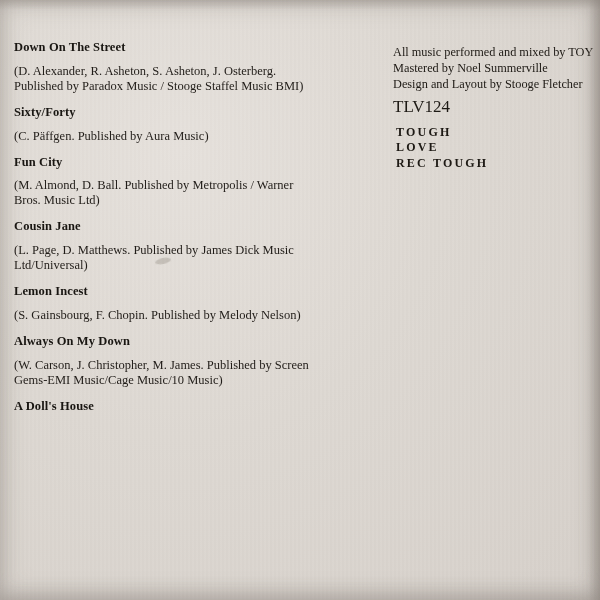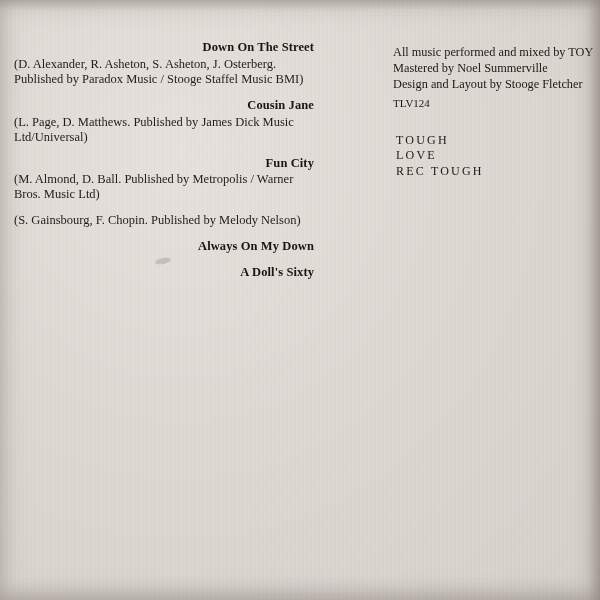--- a/index.html
+++ b/index.html
@@ -80,53 +80,53 @@
   }
   .track {
     margin-bottom: 11px;
   }
   .track-title {
     font-weight: bold;
     font-size: 12.5px;
     color: #191612;
     letter-spacing: 0.1px;
     line-height: 1.18;
-    text-align: right;
   }
   .track-credit {
     font-size: 12.5px;
     color: #201c18;
     line-height: 1.2;
-    margin-top: 2px;
+    margin-top: 9px;
   }
 
   
   .prod {
     position: absolute;
     left: 393px;
     top: 44px;
     width: 200px;
   }
   .prod-line {
     font-size: 12.3px;
     color: #1d1914;
     line-height: 1.32;
     white-space: nowrap;
   }
   .catalog {
     position: absolute;
     left: 393px;
     top: 97px;
-    font-size: 11px;
+    font-size: 17px;
     color: #1d1914;
   }
   .label-block {
     position: absolute;
     left: 396px;
-    top: 133px;
+    top: 125px;
+    font-weight: bold;
   }
   .label-line {
     font-size: 12px;
     color: #1d1914;
     letter-spacing: 2.2px;
     line-height: 1.28;
   }
 
   .smudge {
     position: absolute;
@@ -152,41 +152,47 @@
     <div class="tracks">
 
       <div class="track">
         <div class="track-title">Down On The Street</div>
         <div class="track-credit">(D. Alexander, R. Asheton, S. Asheton, J. Osterberg. Published by Paradox Music / Stooge Staffel Music BMI)</div>
       </div>
 
       <div class="track">
       </div>
 
+      <div class="track">
+        <div class="track-title">Sixty/Forty</div>
+        <div class="track-credit">(C. Päffgen. Published by Aura Music)</div>
+      </div>
+
+      <div class="track">
+        <div class="track-title">Fun City</div>
+        <div class="track-credit">(M. Almond, D. Ball. Published by Metropolis / Warner Bros. Music Ltd)</div>
+      </div>
 
       <div class="track">
         <div class="track-title">Cousin Jane</div>
         <div class="track-credit">(L. Page, D. Matthews. Published by James Dick Music Ltd/Universal)</div>
       </div>
 
       <div class="track">
-        <div class="track-title">Fun City</div>
-        <div class="track-credit">(M. Almond, D. Ball. Published by Metropolis / Warner Bros. Music Ltd)</div>
-      </div>
-
-      <div class="track">
+        <div class="track-title">Lemon Incest</div>
         <div class="track-credit">(S. Gainsbourg, F. Chopin. Published by Melody Nelson)</div>
       </div>
 
       <div class="track">
         <div class="track-title">Always On My Down</div>
-      </div>
-
-      <div class="track">
-        <div class="track-title">A Doll's Sixty</div>
+        <div class="track-credit">(W. Carson, J. Christopher, M. James. Published by Screen Gems-EMI Music/Cage Music/10 Music)</div>
+      </div>
+
+      <div class="track">
+        <div class="track-title">A Doll's House</div>
       </div>
 
     </div>
 
     <div class="prod">
       <div class="prod-line">All music performed and mixed by TOY</div>
       <div class="prod-line">Mastered by Noel Summerville</div>
       <div class="prod-line">Design and Layout by Stooge Fletcher</div>
     </div>
 

